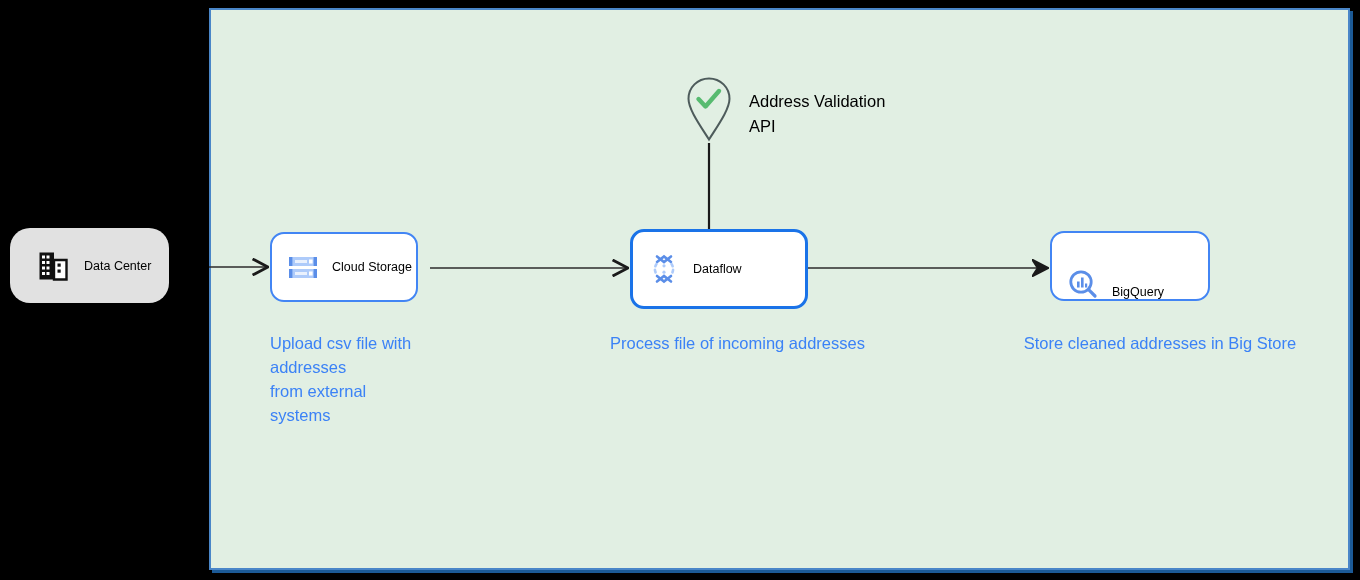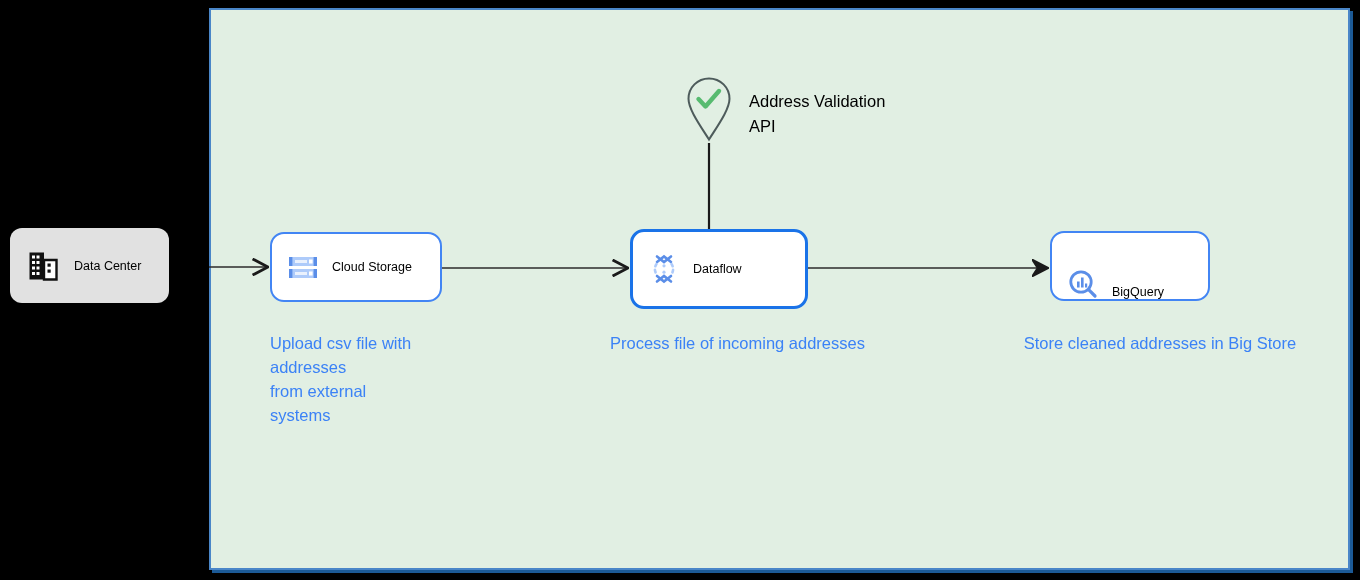--- a/index.html
+++ b/index.html
@@ -29,25 +29,25 @@
   }
 
   
   #data-center-node {
     position: absolute;
     left: 10px;
     top: 228px;
     width: 159px;
     height: 75px;
     background: #e1e1e1;
-    border-radius: 12px;
+    border-radius: 20px;
     display: flex;
     align-items: center;
     box-sizing: border-box;
-    padding-left: 18px;
+    padding-left: 28px;
   }
   #data-center-node .dc-icon {
     width: 30px;
     height: 30px;
     flex: 0 0 auto;
     display: block;
   }
   #data-center-node .dc-label {
     margin-left: 16px;
     font-size: 12.5px;
@@ -76,21 +76,21 @@
     flex: 0 0 auto;
     display: block;
   }
   .svc-node .svc-label {
     margin-left: 14px;
     font-size: 12.5px;
     color: #000000;
     white-space: nowrap;
   }
 
-  #node-cloud-storage { left: 270px; top: 232px; width: 172px; height: 70px; }
+  #node-cloud-storage { left: 270px; top: 232px; width: 148px; height: 70px; }
   #node-dataflow      { left: 630px; top: 229px; width: 178px; height: 80px; }
   #node-bigquery      { left: 1050px; top: 231px; width: 160px; height: 70px; align-items: flex-end; }
 
   
   #api-marker {
     position: absolute;
     left: 684px;
     top: 76px;
     width: 50px;
     height: 66px;

